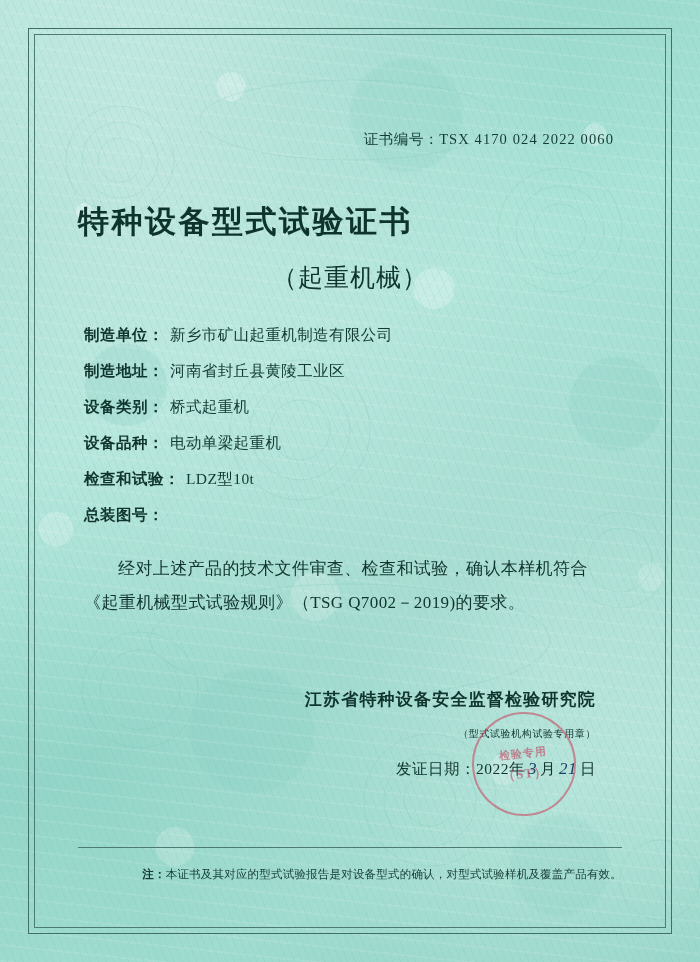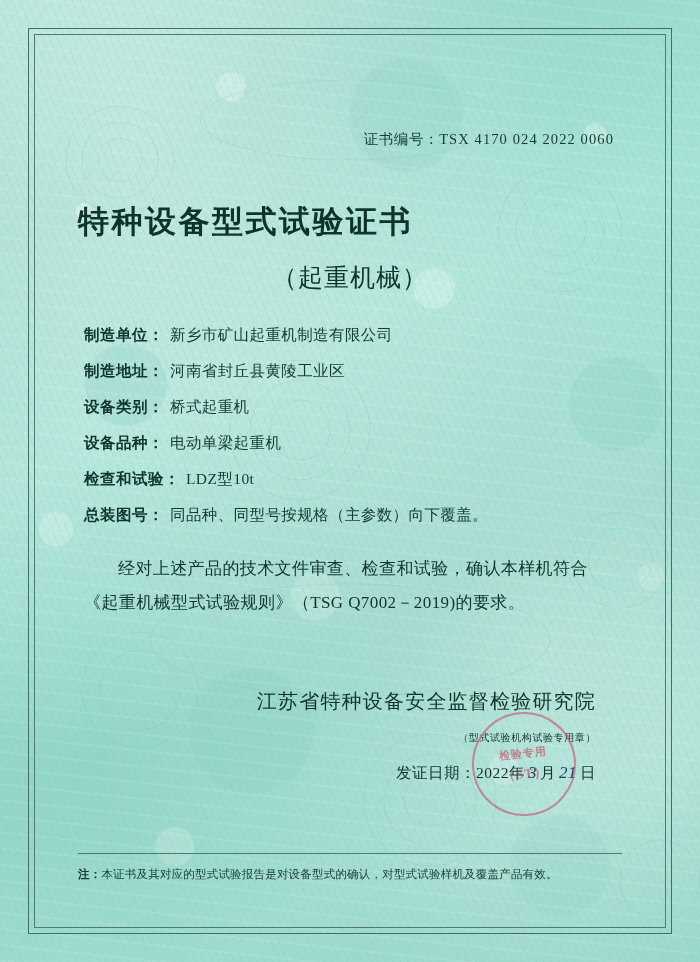--- a/index.html
+++ b/index.html
@@ -168,22 +168,22 @@
   }
 
   
   .sign-block {
     margin-top: 68px;
     text-align: right;
     padding-right: 26px;
     color: #10352f;
   }
   .sign-org {
-    font-size: 20px;
-    font-weight: normal;
+    font-size: 17px;
+    font-weight: bold;
     letter-spacing: 1.2px;
   }
   .sign-seal-text {
     margin-top: 16px;
     font-size: 10px;
     letter-spacing: .6px;
   }
   .sign-date {
     margin-top: 18px;
     font-size: 15.5px;
@@ -228,25 +228,25 @@
     margin-top: 3px;
   }
 
   
   .footer-note {
     position: absolute;
     left: 44px;
     right: 44px;
     bottom: 46px;
     border-top: 0.9px solid #4b7b72;
-    padding-top: 13px;
+    padding-top: 19px;
     font-size: 11.5px;
     color: #143c35;
     letter-spacing: .2px;
-    text-align: left;
+    text-align: right;
   }
   .footer-note .tag { font-weight: bold; }
 </style>
 </head>
 <body>
 
 <div class="cert-page">
 
   <div class="tex t1"></div>
   <div class="tex t3"></div>
@@ -312,21 +312,20 @@
 
       <div class="field-row">
         <span class="field-label">检查和试验：</span>
         <span class="field-value underline">LDZ型10t</span>
       </div>
 
 
 
       <div class="field-row">
         <span class="field-label">总装图号：</span>
-        <span class="field-value">同品种、同型号按规格（主参数）向下覆盖。</span>
       </div>
 
     </div>
 
     <p class="paragraph">经对上述产品的技术文件审查、检查和试验，确认本样机符合《起重机械型式试验规则》（TSG Q7002－2019)的要求。</p>
 
     <div class="sign-block">
       <div class="sign-org">江苏省特种设备安全监督检验研究院</div>
       <div class="sign-seal-text">（型式试验机构试验专用章）</div>
       <div class="sign-date">

